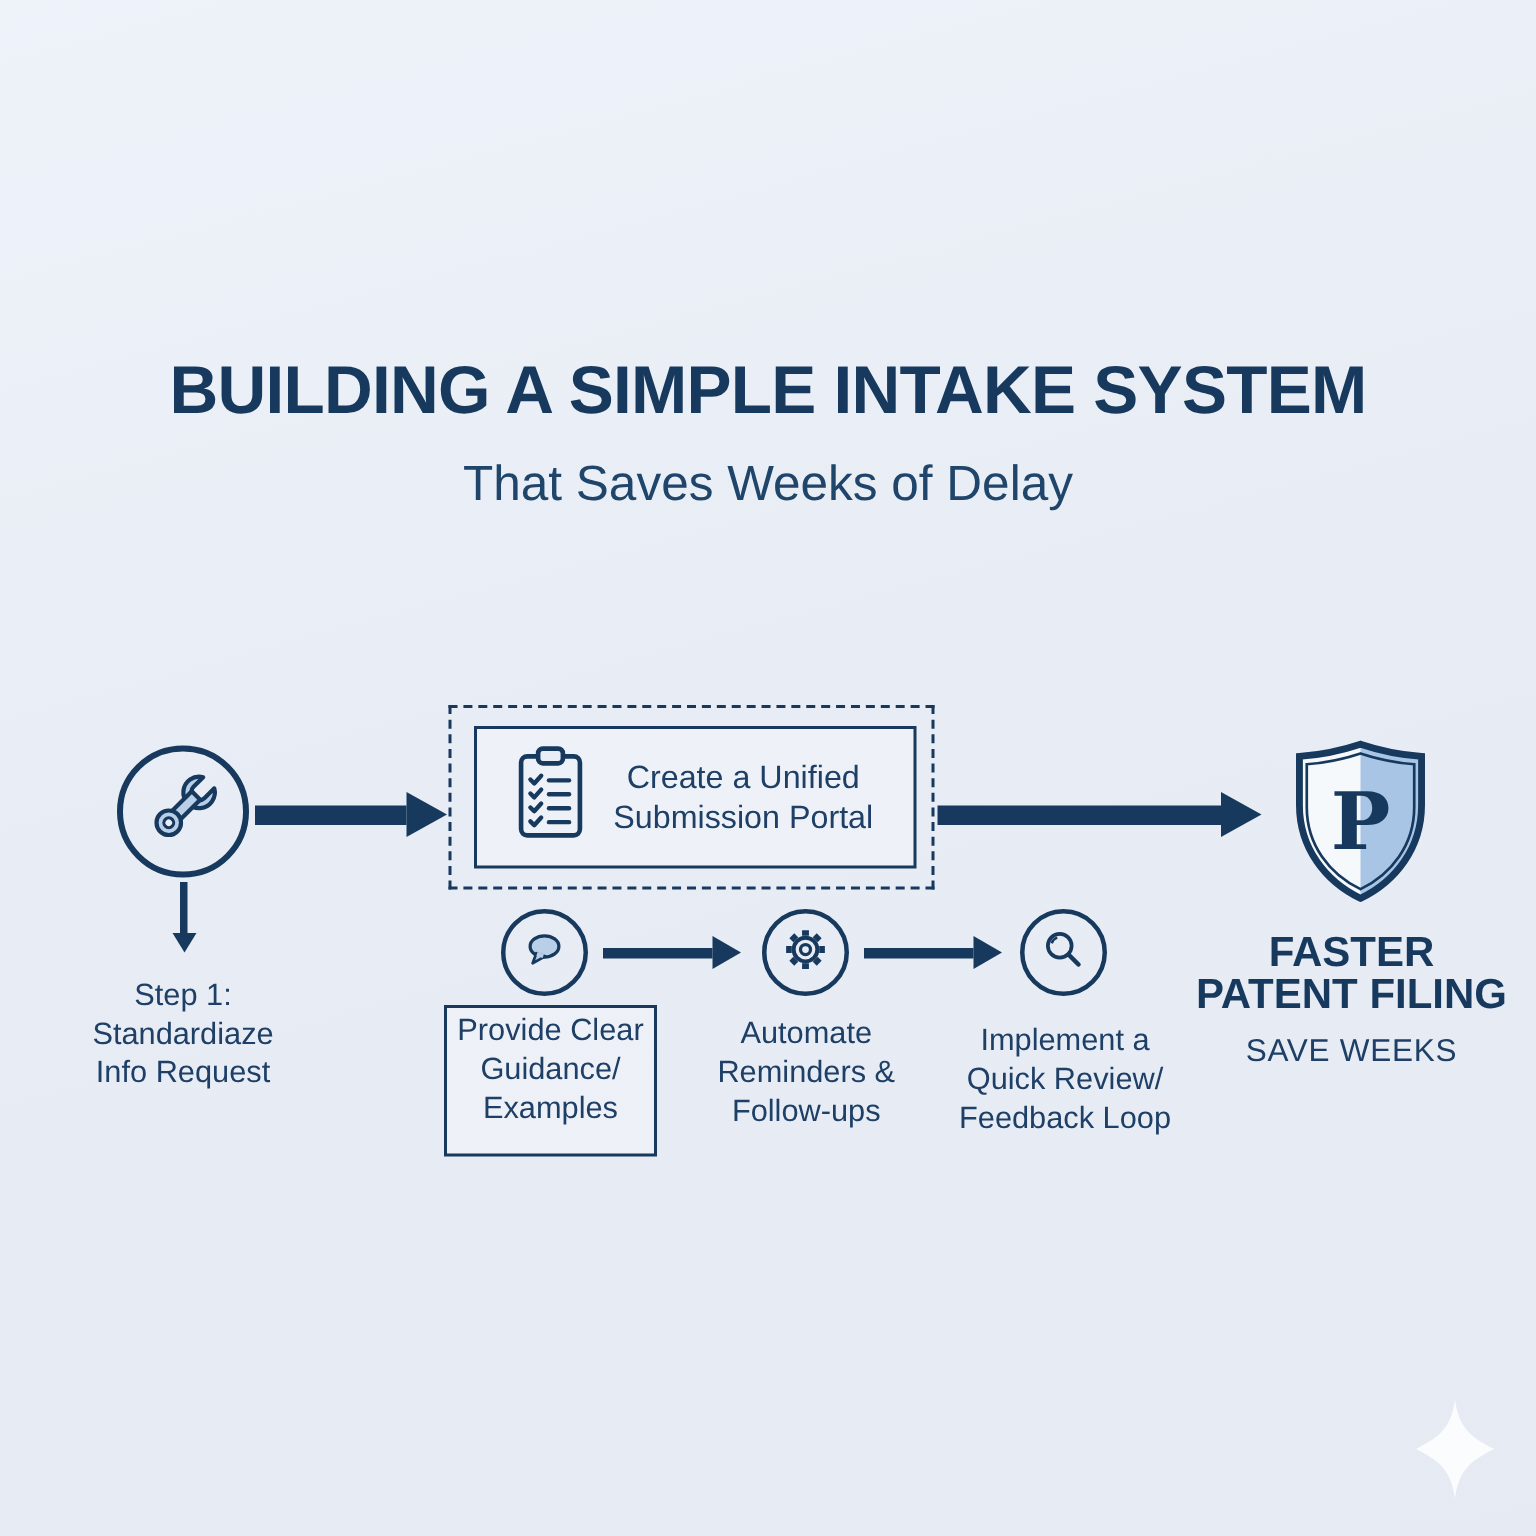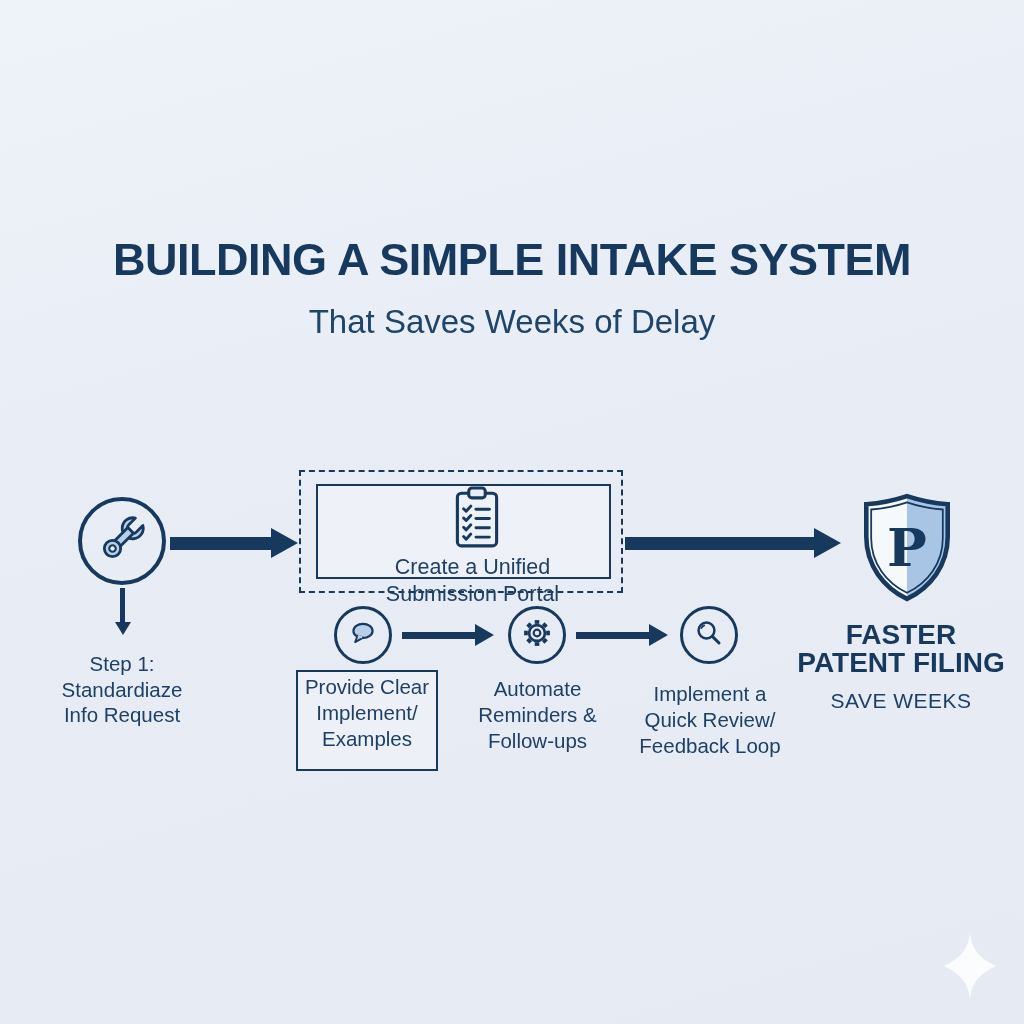--- a/index.html
+++ b/index.html
@@ -39,21 +39,21 @@
   .arrow-big .head{border-width:15px 0 15px 27px;}
   .arrow-sm .shaft{height:7px;}
   .arrow-sm .head{border-width:11px 0 11px 19px;}
   .arrow-v{display:flex;flex-direction:column;align-items:center;}
   .arrow-v .shaft{width:5px;height:34px;background:var(--navy);}
   .arrow-v .head{width:0;height:0;border-style:solid;
     border-width:13px 8.5px 0 8.5px;border-color:var(--navy) transparent transparent transparent;}
   
   .dashed-box{border:2.5px dashed var(--navy);}
   .solid-box{border:2.5px solid var(--navy);background:rgba(255,255,255,0.28);}
-  .portal-inner{display:flex;align-items:center;padding-left:26px;flex-direction:column;}
+  .portal-inner{display:flex;align-items:center;padding-left:26px;}
   .portal-text{flex:1;text-align:center;font-size:21.5px;line-height:27px;color:var(--text);padding-right:8px;}
   
   .label{text-align:center;font-size:20.5px;line-height:26px;color:var(--text);}
   .label span{display:block;}
   .step1-label{font-size:20.5px;line-height:25.5px;}
   .result-title{text-align:center;font-size:28px;line-height:28px;font-weight:bold;color:var(--navy);}
   .result-title span{display:block;}
   .result-sub{text-align:center;font-size:21px;letter-spacing:0.5px;color:var(--text);}
 </style>
 </head>
@@ -181,21 +181,21 @@
       <svg width="40" height="40" viewBox="0 0 48 48">
         <circle cx="21" cy="21" r="9.5" fill="none" stroke="#17395e" stroke-width="3"></circle>
         <line x1="28" y1="28" x2="36" y2="36" stroke="#17395e" stroke-width="3.6" stroke-linecap="round"></line>
         <path d="M14.5 19 A7 7 0 0 1 19 14.5" fill="none" stroke="#17395e" stroke-width="2"></path>
       </svg>
     </span>
   </div>
 
   <div class="abs solid-box label" style="left:296px;top:670px;width:142px;height:101px;padding-top:2px;">
     <span>Provide Clear</span>
-    <span>Implement/</span>
+    <span>Guidance/</span>
     <span>Examples</span>
   </div>
 
   <div class="abs label" style="left:455px;top:676px;width:165px;">
     <span>Automate</span>
     <span>Reminders &amp;</span>
     <span>Follow-ups</span>
   </div>
 
   <div class="abs label" style="left:624px;top:681px;width:172px;">

